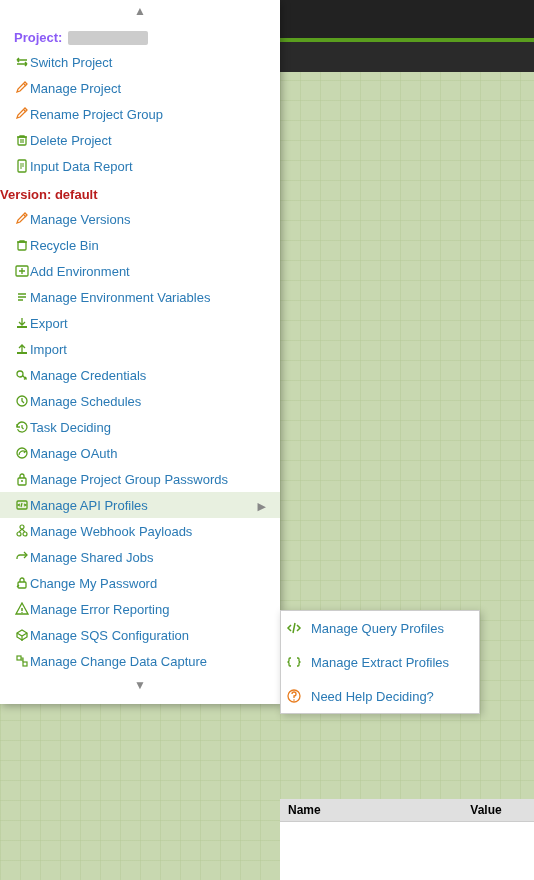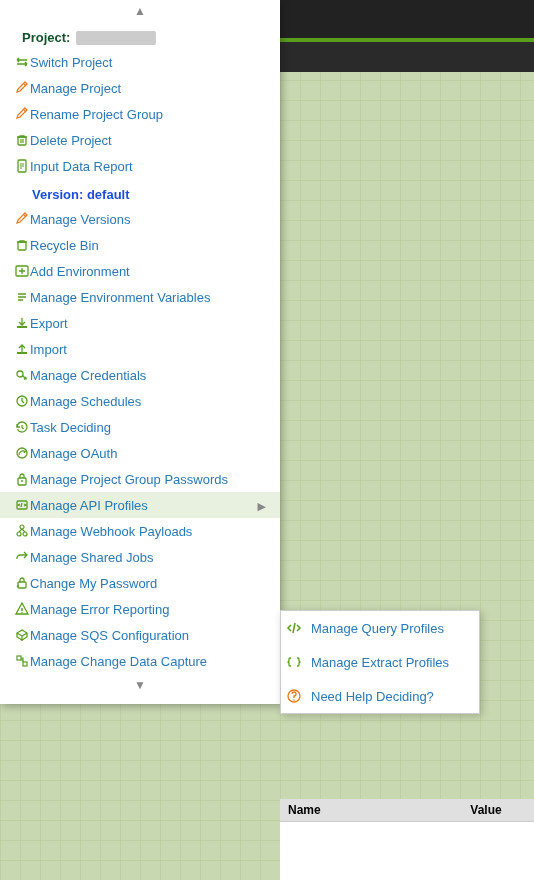--- a/index.html
+++ b/index.html
@@ -79,23 +79,23 @@
       display: flex;
       justify-content: center;
       align-items: center;
       padding: 4px;
       color: #888;
       font-size: 12px;
       cursor: pointer;
     }
 
     .project-label-row {
-      padding: 8px 14px 4px 22px;
+      padding: 8px 14px 4px 14px;
       font-weight: bold;
-      color: #14532d;
+      color: #8b5cf6;
       font-size: 13px;
       display: flex;
       align-items: center;
       gap: 6px;
     }
 
     .project-label-row .project-value {
       background: #ccc;
       color: #ccc;
       border-radius: 2px;
@@ -120,23 +120,23 @@
     .menu-item .icon {
       width: 16px;
       height: 16px;
       display: flex;
       align-items: center;
       justify-content: center;
       flex-shrink: 0;
     }
 
     .section-header {
-      padding: 8px 14px 4px 32px;
+      padding: 8px 14px 4px 0;
       font-weight: bold;
-      color: #1d4ed8;
+      color: #b91c1c;
       font-size: 13px;
     }
 
     .menu-item .arrow {
       margin-left: auto;
       color: #888;
       font-size: 11px;
     }
 
     

